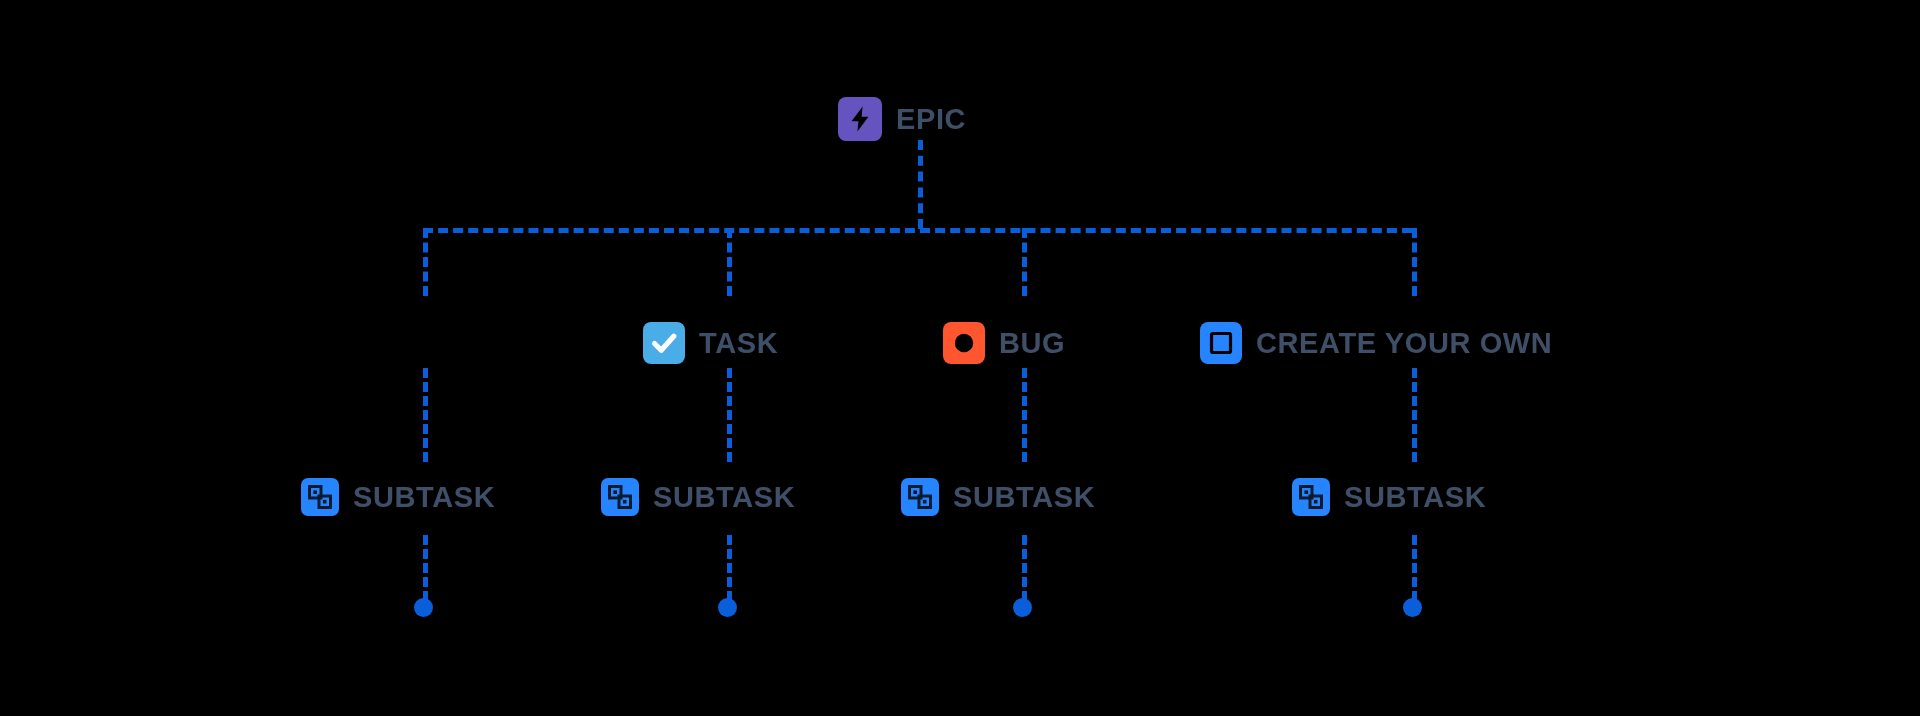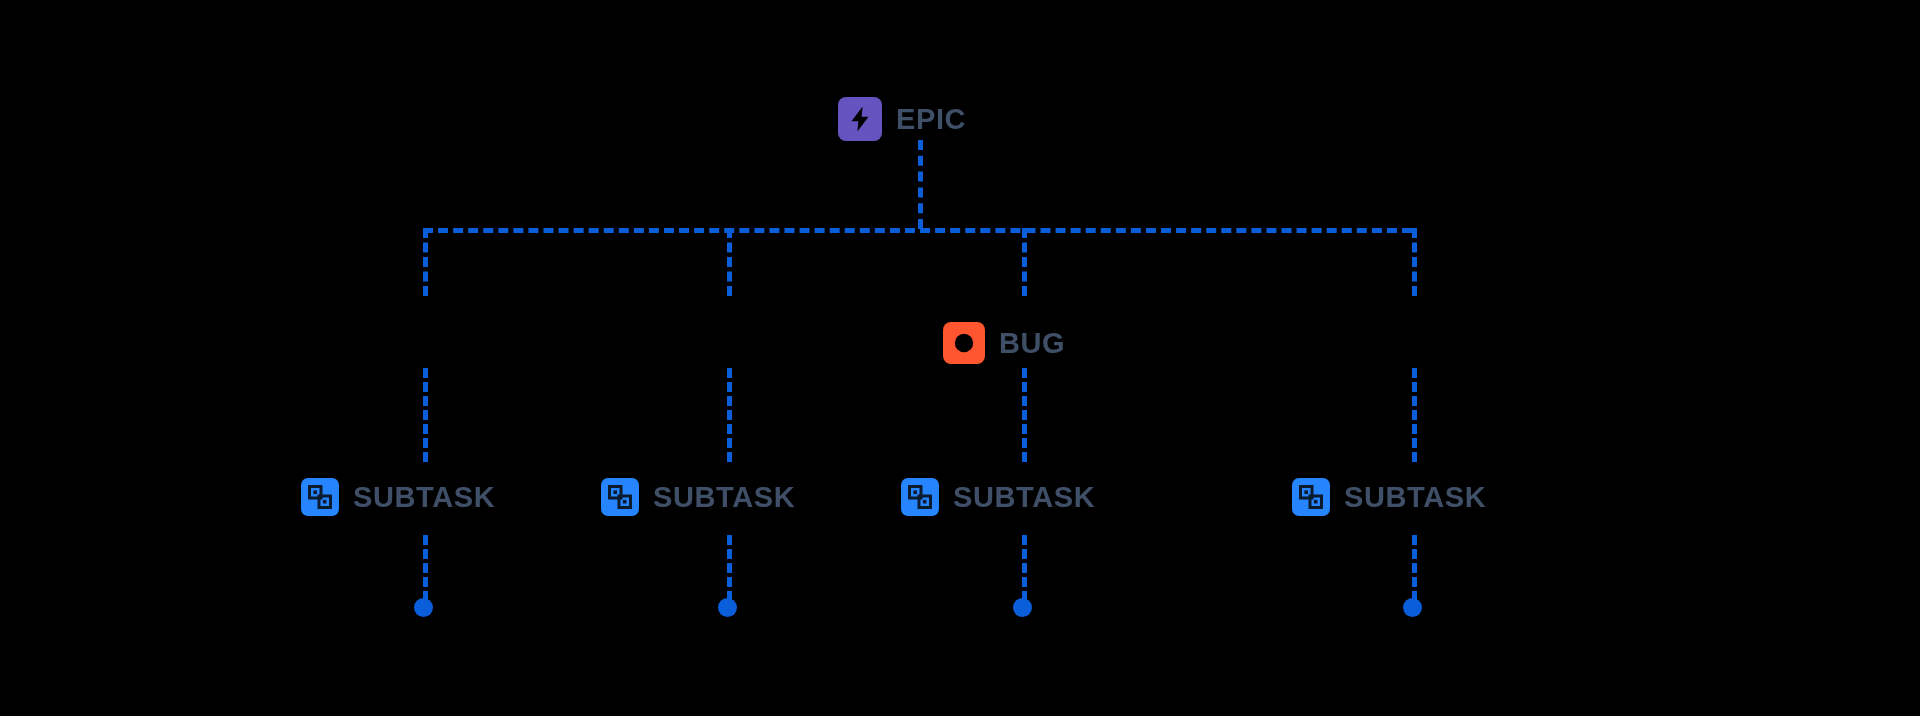--- a/index.html
+++ b/index.html
@@ -102,31 +102,50 @@
     <span class="icon-tile tile-lg">
       <svg width="44" height="44" viewBox="0 0 44 44">
         <rect x="0" y="0" width="44" height="44" rx="8" fill="#6554c0"></rect>
         <path d="M24.6 9.5 L13.5 24.2 L20.4 24.2 L19.4 34.5 L30.5 19.8 L23.6 19.8 Z" fill="#000000"></path>
       </svg>
     </span>
     <span class="node-label epic-label">EPIC</span>
   </div>
 
 
+  <div class="node" style="left:643px; top:322px;">
+    <span class="icon-tile tile-md">
+      <svg width="42" height="42" viewBox="0 0 42 42">
+        <rect x="0" y="0" width="42" height="42" rx="8" fill="#4bade8"></rect>
+        <path d="M11.5 21.5 L18.2 28.3 L30.8 14.2" fill="none" stroke="#ffffff" stroke-width="5.2" stroke-linecap="round" stroke-linejoin="round"></path>
+      </svg>
+    </span>
+    <span class="node-label">TASK</span>
+  </div>
 
   <div class="node" style="left:943px; top:322px;">
     <span class="icon-tile tile-md">
       <svg width="42" height="42" viewBox="0 0 42 42">
         <rect x="0" y="0" width="42" height="42" rx="8" fill="#ff5630"></rect>
         <circle cx="21" cy="21" r="9.2" fill="#000000"></circle>
       </svg>
     </span>
     <span class="node-label">BUG</span>
   </div>
 
+  <div class="node" style="left:1200px; top:322px;">
+    <span class="icon-tile tile-md">
+      <svg width="42" height="42" viewBox="0 0 42 42">
+        <rect x="0" y="0" width="42" height="42" rx="8" fill="#2684ff"></rect>
+        <rect x="11.5" y="11.5" width="19" height="19" rx="1.5" fill="none" stroke="#000000" stroke-width="3.2"></rect>
+        <rect x="16.6" y="16.6" width="8.8" height="8.8" fill="#2684ff"></rect>
+      </svg>
+    </span>
+    <span class="node-label">CREATE YOUR OWN</span>
+  </div>
 
   <div class="node" style="left:301px; top:478px;">
     <span class="icon-tile tile-sm">
       <svg width="38" height="38" viewBox="0 0 38 38">
         <rect x="0" y="0" width="38" height="38" rx="7" fill="#2684ff"></rect>
         <rect x="8.5" y="8.5" width="11.5" height="11.5" fill="none" stroke="#0b1b2e" stroke-width="3"></rect>
         <rect x="18" y="18" width="11.5" height="11.5" fill="none" stroke="#0b1b2e" stroke-width="3"></rect>
         <rect x="12.4" y="12.4" width="3.6" height="3.6" fill="#0b1b2e"></rect>
         <rect x="21.9" y="21.9" width="3.6" height="3.6" fill="#0b1b2e"></rect>
       </svg>

